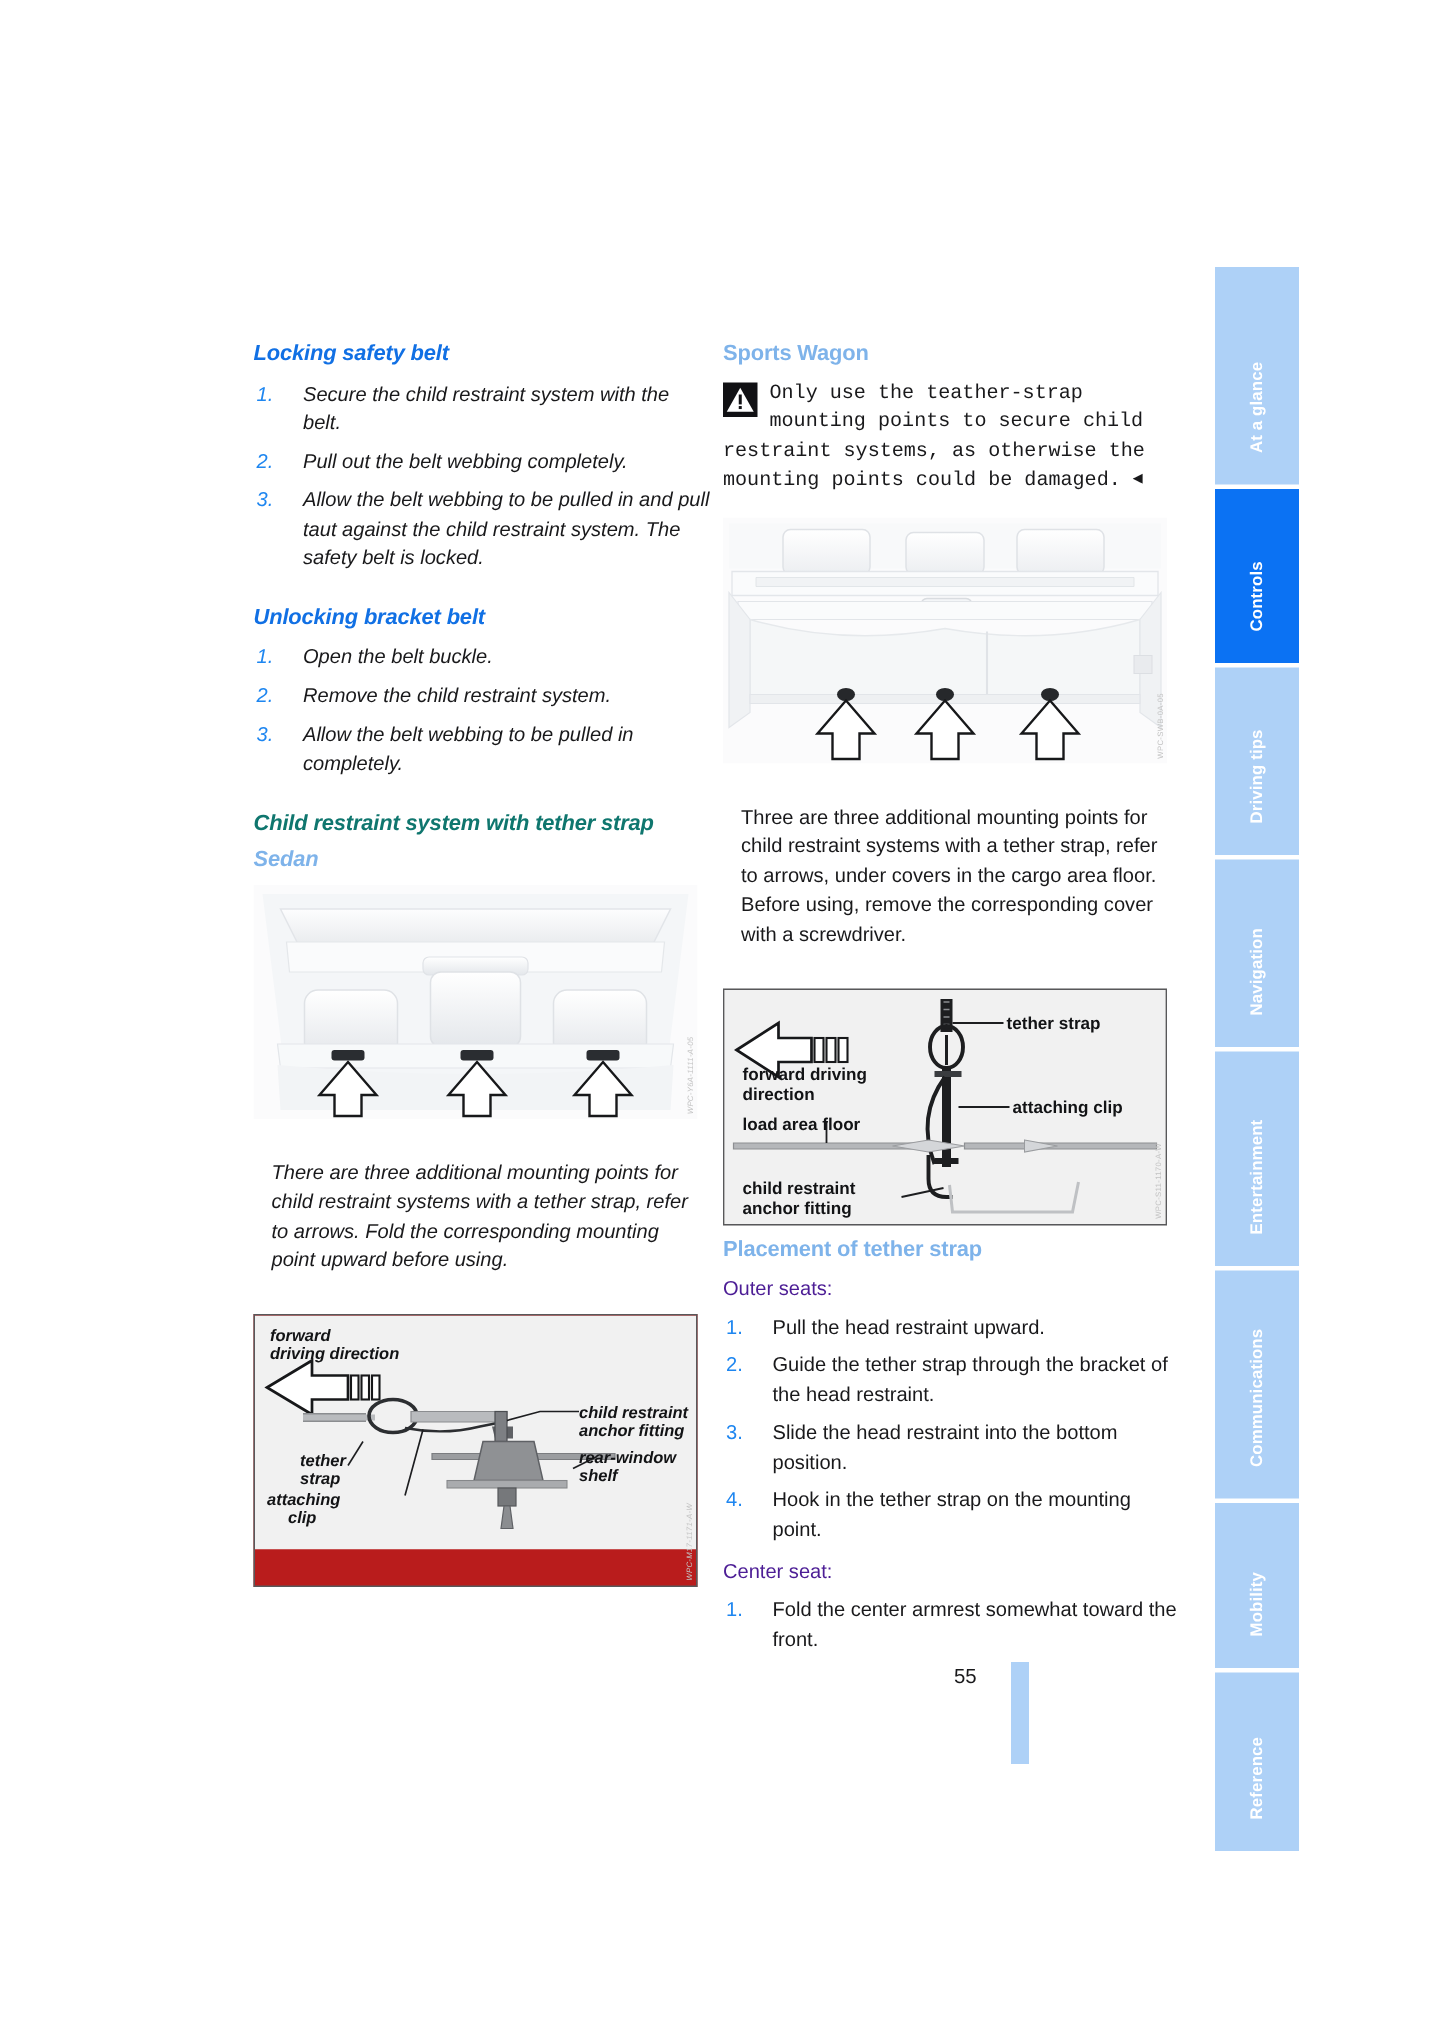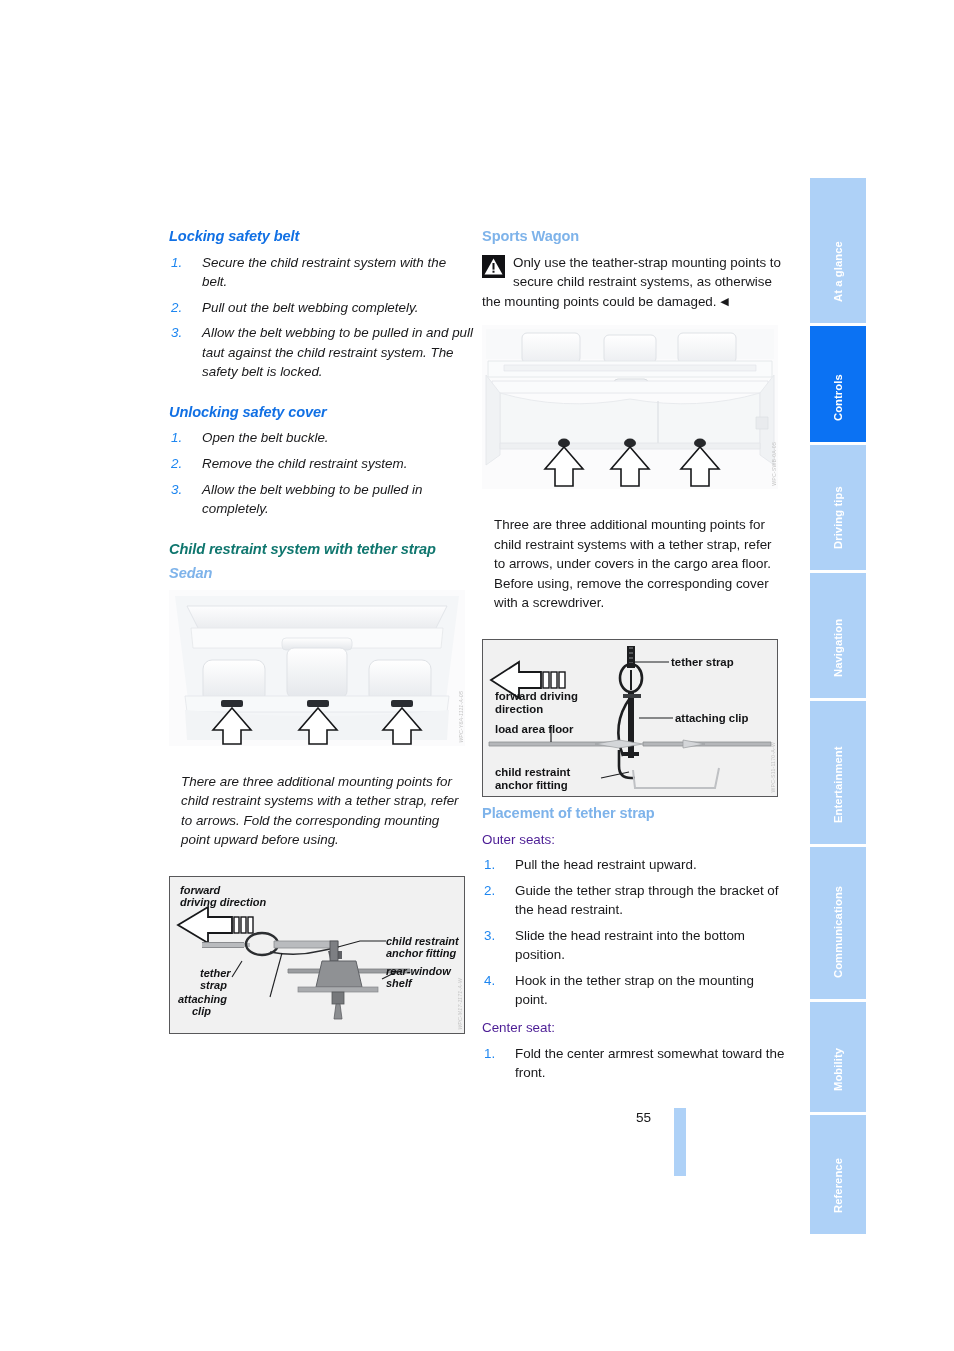--- a/index.html
+++ b/index.html
@@ -81,20 +81,21 @@
     color: #1e86f0;
     font-size: 13.4px;
   }
 
   
   .warn-wrap {
     font-size: 13.4px;
     color: #19191b;
     line-height: 1.46;
     margin: 0;
+    font-family: Liberation Mono, monospace;
   }
   .warn-icon {
     float: left;
     width: 23px;
     height: 23px;
     background: #111114;
     margin: 2px 8px 1px 0;
     position: relative;
   }
   .warn-icon svg { display: block; }
@@ -190,21 +191,21 @@
       <span>Pull out the belt webbing completely.</span>
     </li>
     <li>
       <span class="num" style="color: rgb(30, 134, 240);">3.</span>
       <span>Allow the belt webbing to be pulled in and pull taut against the child restraint system. The safety belt is locked.</span>
     </li>
   </ol>
 
   <div class="spacer-lg"></div>
 
-  <h2 class="h-main" style="color: rgb(17, 112, 228);">Unlocking safety cover</h2>
+  <h2 class="h-main" style="color: rgb(17, 112, 228);">Unlocking bracket belt</h2>
 
   <ol class="steps">
     <li>
       <span class="num" style="color: rgb(30, 134, 240);">1.</span>
       <span>Open the belt buckle.</span>
     </li>
     <li>
       <span class="num" style="color: rgb(30, 134, 240);">2.</span>
       <span>Remove the child restraint system.</span>
     </li>
@@ -261,21 +262,21 @@
     </svg>
     <span class="fig-wm">WPC-Y6A-1111-A-05</span>
   </div>
 
   <div class="spacer-md"></div>
 
   <p class="body">There are three additional mounting points for child restraint systems with a tether strap, refer to arrows. Fold the corresponding mounting point upward before using.</p>
 
   <div class="spacer-md"></div>
 
-  <div class="fig" style="width:296px;height:158px;border:1px solid #58585a;background:#b91c1c;">
+  <div class="fig" style="width:296px;height:182px;border:1px solid #58585a;background:#b91c1c;">
     <svg width="294" height="156" viewBox="0 0 294 156">
       <rect x="0" y="0" width="294" height="156" fill="#f1f1f1"></rect>
 
       <path d="M8 48 L38 30 L38 40 L62 40 L62 56 L38 56 L38 66 Z" fill="#ffffff" stroke="#17181a" stroke-width="1.8"></path>
       <rect x="64" y="40" width="5" height="16" fill="#ffffff" stroke="#17181a" stroke-width="1.4"></rect>
       <rect x="71" y="40" width="5" height="16" fill="#ffffff" stroke="#17181a" stroke-width="1.4"></rect>
       <rect x="78" y="40" width="5" height="16" fill="#ffffff" stroke="#17181a" stroke-width="1.4"></rect>
 
       <path d="M32 66 L74 66 M32 70 L74 70" stroke="#8b8d90" stroke-width="2"></path>
       <path d="M32 66 L80 66 L80 70 L32 70 Z" fill="#b9bbbe"></path>

